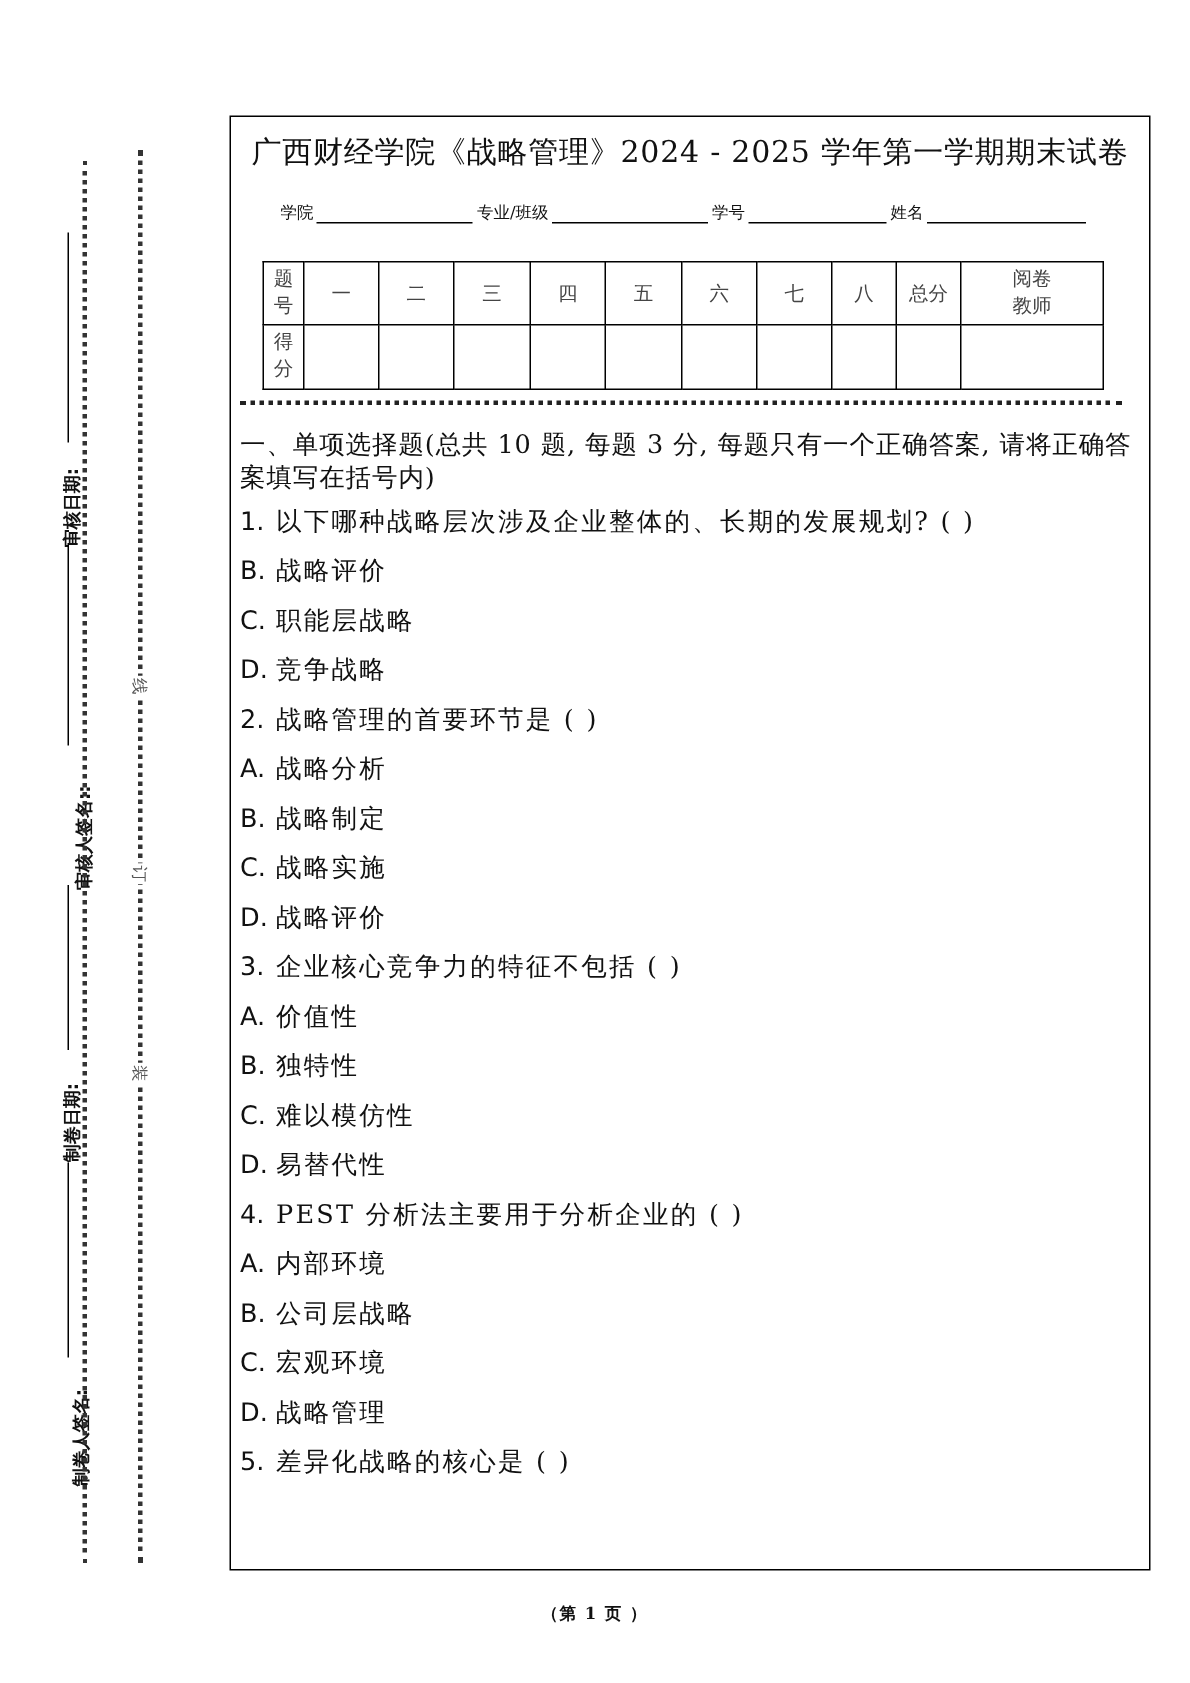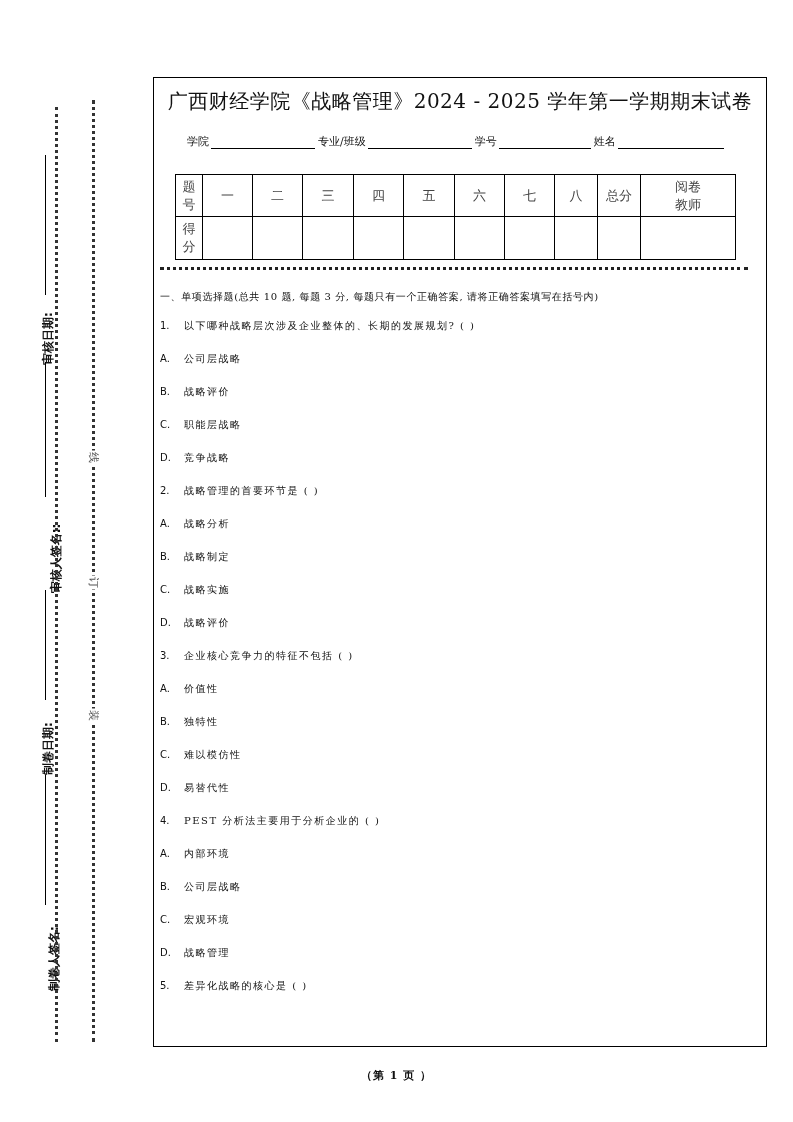--- a/index.html
+++ b/index.html
@@ -26,21 +26,21 @@
   .info-row .line { display: inline-block; border-bottom: 1px solid #000; height: 12px; margin-right: 3px; }
 
   table.score { position: absolute; left: 21px; top: 96px; border-collapse: collapse; font-size: 13px; }
   table.score td { border: 1px solid #000; text-align: center; vertical-align: middle; padding: 0; color: #444; }
   table.score td.rowhead { width: 26px; line-height: 18px; }
   table.score tr.r1 td { height: 41px; }
   table.score tr.r2 td { height: 42px; }
 
   .sep { position: absolute; left: 6px; right: 18px; top: 189px; border-top: 3px dotted #222; }
 
-  .content { position: absolute; left: 6px; top: 208px; right: 4px; font-size: 10px; }
+  .content { position: absolute; left: 6px; top: 208px; right: 4px; font-size: 17px; }
   .section { line-height: 22px; letter-spacing: 0.6px; margin-bottom: 8px; }
   .q, .opt { height: 33px; line-height: 20px; letter-spacing: 1.5px; }
   .opt .k, .q .k { font-family: "DejaVu Sans", "Liberation Sans", sans-serif; display: inline-block; width: 24px; letter-spacing: 0; }
 
   .footer { position: absolute; top: 1068px; left: 0; right: 0; text-align: center;
             font-size: 11px; font-weight: bold; letter-spacing: 1px; }
 </style>
 </head>
 <body>
 
@@ -116,21 +116,20 @@
     </tr>
   </tbody>
     </table>
 
   <div class="sep"></div>
 
   <div class="content">
     <div class="section">一、单项选择题(总共 10 题, 每题 3 分, 每题只有一个正确答案, 请将正确答案填写在括号内)</div>
 
     <div class="q"><span class="k">1.</span><span>以下哪种战略层次涉及企业整体的、长期的发展规划? (   )</span></div>
-    <div class="opt"><span class="k">A.</span><span>公司层战略</span></div>
     <div class="opt"><span class="k">B.</span><span>战略评价</span></div>
     <div class="opt"><span class="k">C.</span><span>职能层战略</span></div>
     <div class="opt"><span class="k">D.</span><span>竞争战略</span></div>
 
     <div class="q"><span class="k">2.</span><span>战略管理的首要环节是 (   )</span></div>
     <div class="opt"><span class="k">A.</span><span>战略分析</span></div>
     <div class="opt"><span class="k">B.</span><span>战略制定</span></div>
     <div class="opt"><span class="k">C.</span><span>战略实施</span></div>
     <div class="opt"><span class="k">D.</span><span>战略评价</span></div>
 

